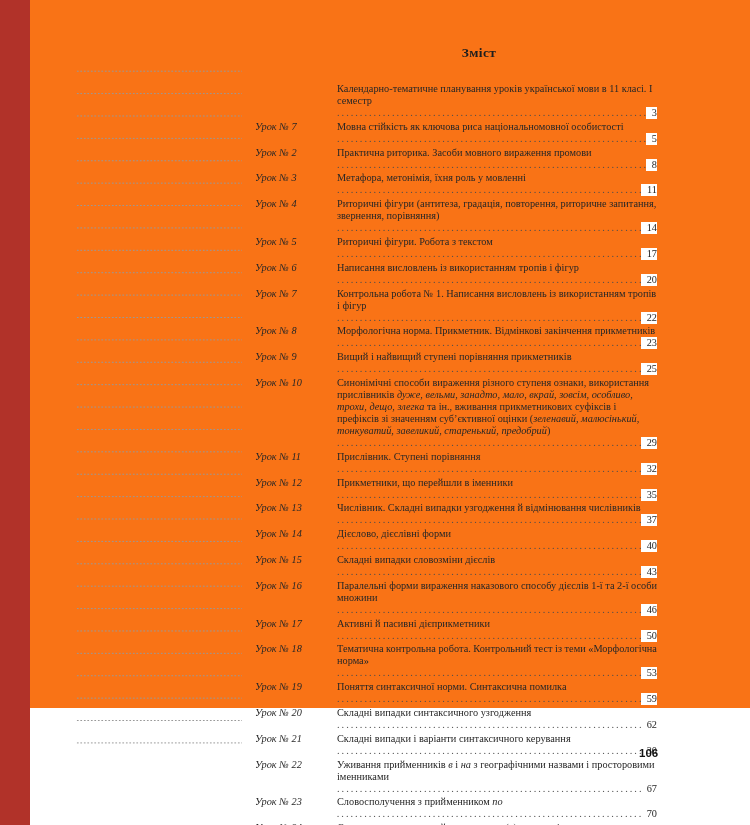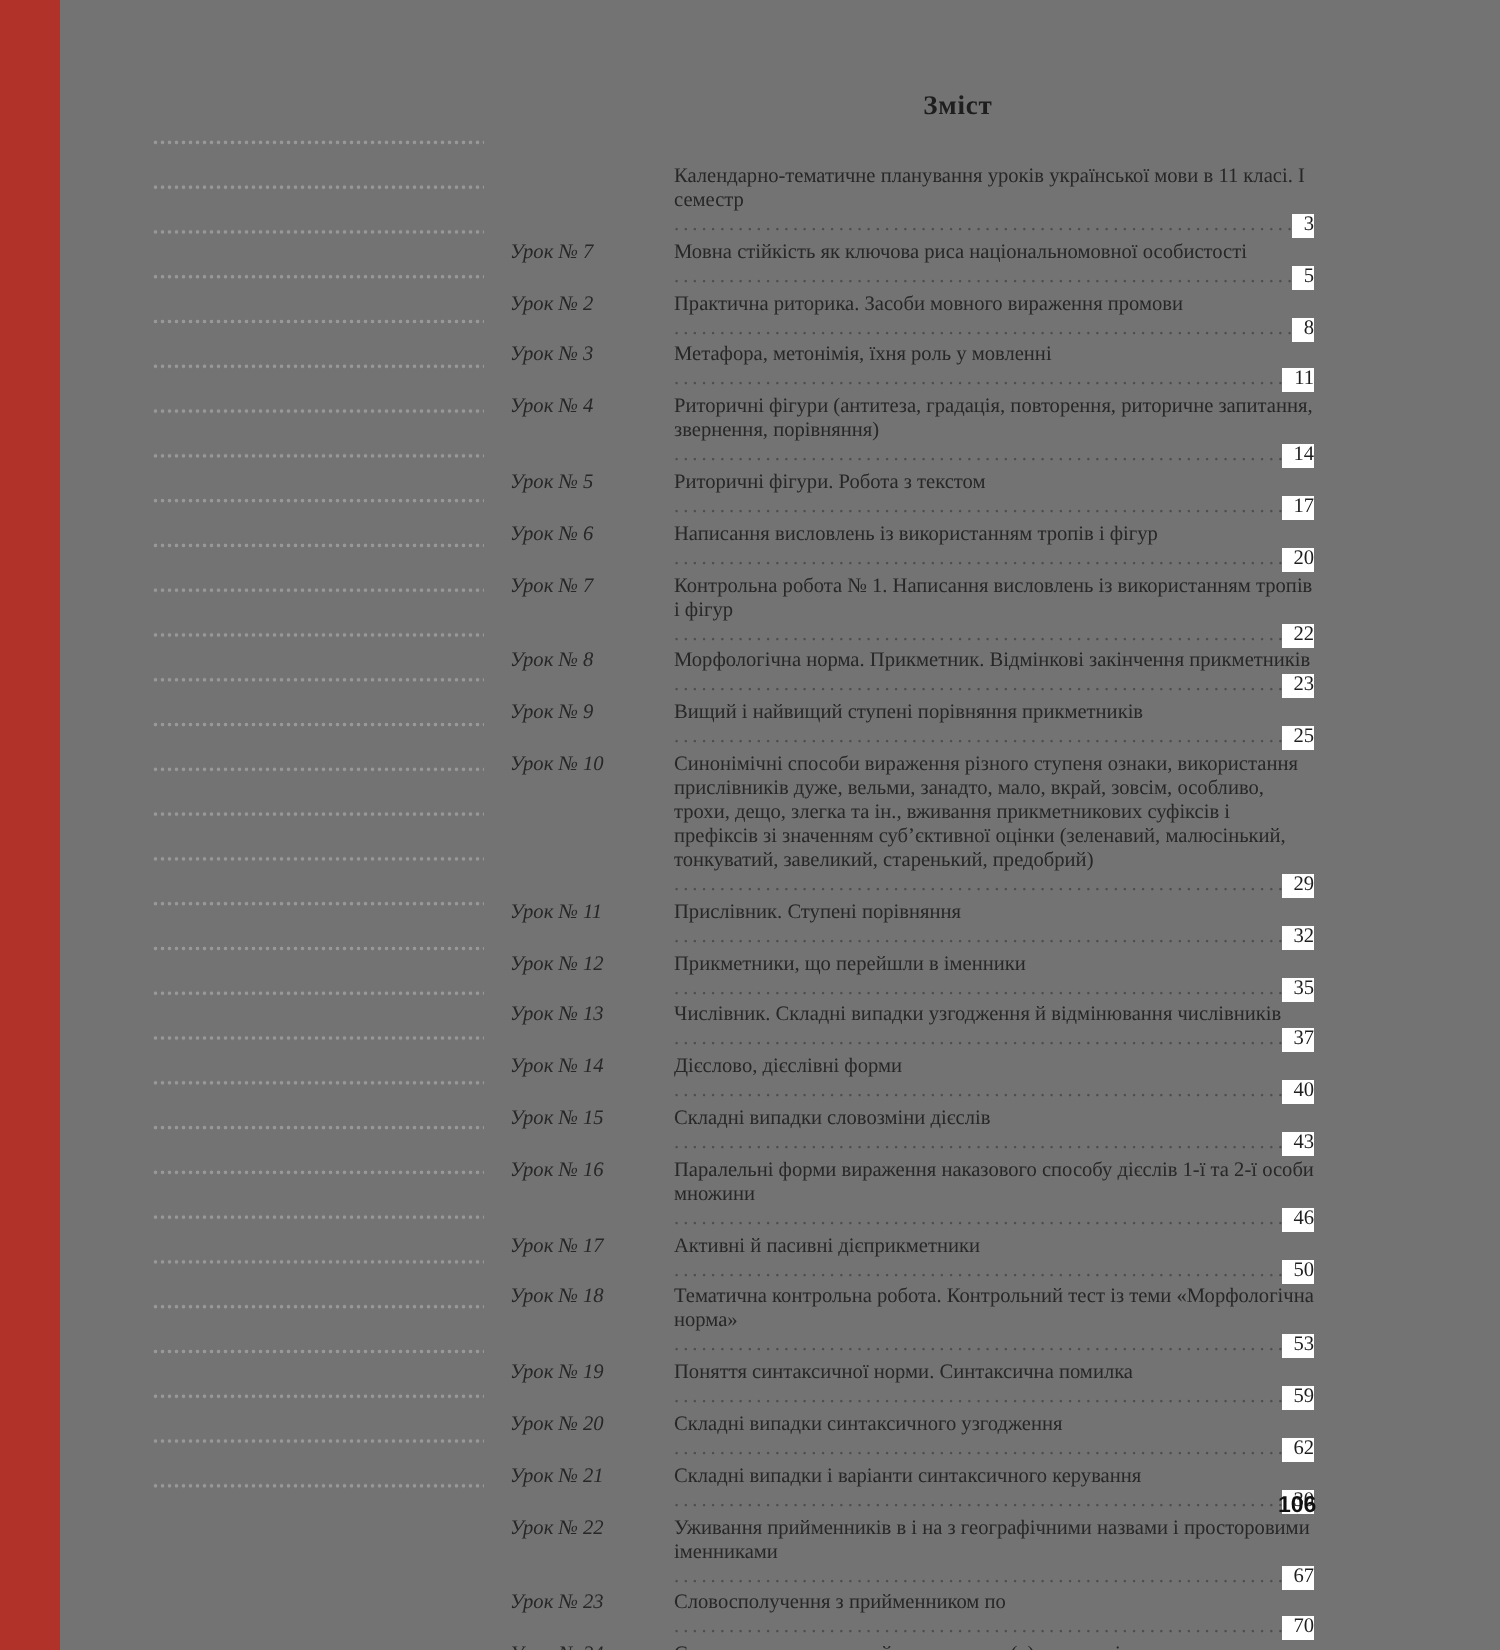--- a/index.html
+++ b/index.html
@@ -1,36 +1,36 @@
 <!DOCTYPE html>
 <html><head>
 <meta charset="utf-8">
 <style>
   html,body{margin:0;padding:0;}
   body{
     width:750px;height:825px;background:#ffffff;position:relative;
     font-family:"Liberation Serif","DejaVu Serif",serif;color:#272727;
     overflow:hidden;
   }
-  .page{position:absolute;left:0;top:0;width:750px;height:825px;background:#737373;}
+  .page{position:absolute;left:0;top:0;width:750px;height:708px;background:#f97316;}
   .redbar{position:absolute;left:0;top:0;width:30px;height:825px;background:#b13229;}
   .notes{
     position:absolute;left:76px;top:56px;width:166px;height:692px;
     background-image:radial-gradient(circle,#989898 0.8px,rgba(0,0,0,0) 1.05px);
     background-size:3.5px 22.4px;background-position:0 4px;
   }
   .toc{position:absolute;left:255px;top:47px;width:402px;font-size:10.3px;line-height:12px;}
   .title{
     text-align:center;padding-left:46px;font-size:13.5px;font-weight:bold;
     letter-spacing:0.4px;margin-bottom:24px;color:#1e1e1e;
   }
   .row{display:flex;margin-bottom:1.8px;}
   .lab{width:82px;flex-shrink:0;font-style:italic;white-space:nowrap;}
   .ent{flex:1;position:relative;overflow:hidden;}
-  .it{}
+  .it{font-style:italic;}
   .last::after{
     content:" ......................................................................................................................................................";
     letter-spacing:2px;color:#4d4d4d;
   }
   .pg{position:absolute;right:0;bottom:0;background:#ffffff;padding-left:6px;color:#1f1f1f;}
   .pagenum{
     position:absolute;left:639px;top:736px;font-weight:bold;font-size:11.5px;
     font-family:"Liberation Sans","DejaVu Sans",sans-serif;color:#111;margin-top:11px;
   }
 </style>

